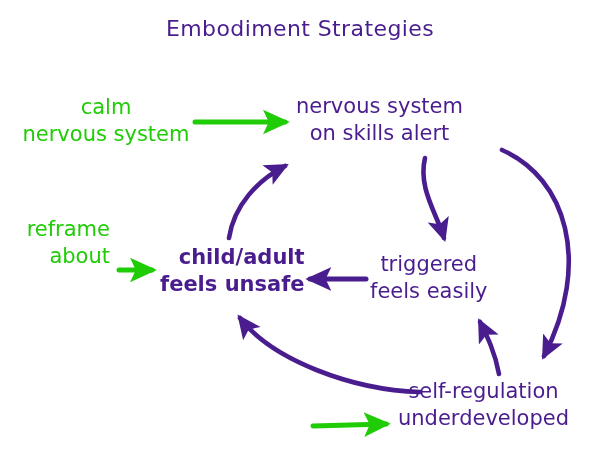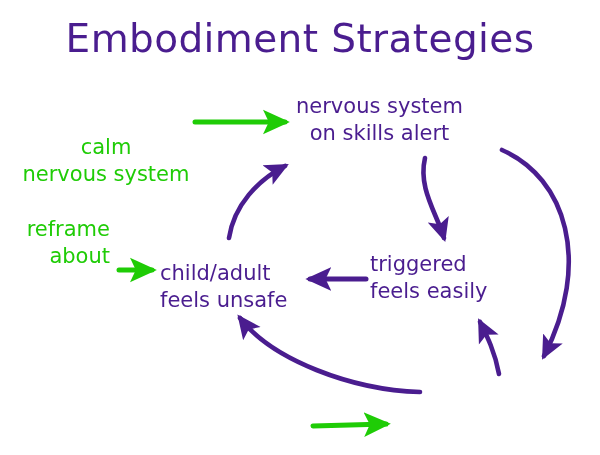--- a/index.html
+++ b/index.html
@@ -44,30 +44,30 @@
     white-space: nowrap;
   }
   #title {
     position: absolute;
     left: 0;
     top: 16px;
     width: 600px;
     text-align: center;
     color: #4a1d8f;
     font-family: "DejaVu Sans", sans-serif;
-    font-size: 39px;
+    font-size: 22px;
     letter-spacing: 0.4px;
   }
   
   #node-alert      { left: 296px; top: 93px;  text-align: center; }
-  #node-triggered  { left: 370px; top: 251px; text-align: left; }
+  #node-triggered  { left: 370px; top: 251px; text-align: center; }
   #node-selfreg    { left: 398px; top: 378px; text-align: center; }
-  #node-unsafe     { left: 160px; top: 260px; text-align: left; }
+  #node-unsafe     { left: 160px; top: 244px; text-align: right; font-weight: bold; }
   
-  #label-calm      { left: 18px;  top: 94px;  text-align: center; width: 176px; margin-top: 40px; }
+  #label-calm      { left: 18px;  top: 94px;  text-align: center; width: 176px; }
   #label-reframe   { left: 24px;  top: 216px; text-align: right; width: 86px; }
   #label-develop   { left: 138px; top: 381px; text-align: center; width: 172px; }
   .nline { display: block; }
 </style>
 </head>
 <body>
 
 <div id="canvas">
 
   <div id="title">Embodiment Strategies</div>
@@ -104,20 +104,24 @@
   <div class="node" id="node-alert">
     <span class="nline">nervous system</span>
     <span class="nline">on skills alert</span>
   </div>
 
   <div class="node" id="node-triggered">
     <span class="nline">triggered</span>
     <span class="nline">feels easily</span>
   </div>
 
+  <div class="node" id="node-selfreg">
+    <span class="nline">self-regulation</span>
+    <span class="nline">underdeveloped</span>
+  </div>
 
   <div class="node" id="node-unsafe">
     <span class="nline">child/adult</span>
     <span class="nline">feels unsafe</span>
   </div>
 
   <div class="label-green" id="label-calm">
     <span class="nline">calm</span>
     <span class="nline">nervous system</span>
   </div>

